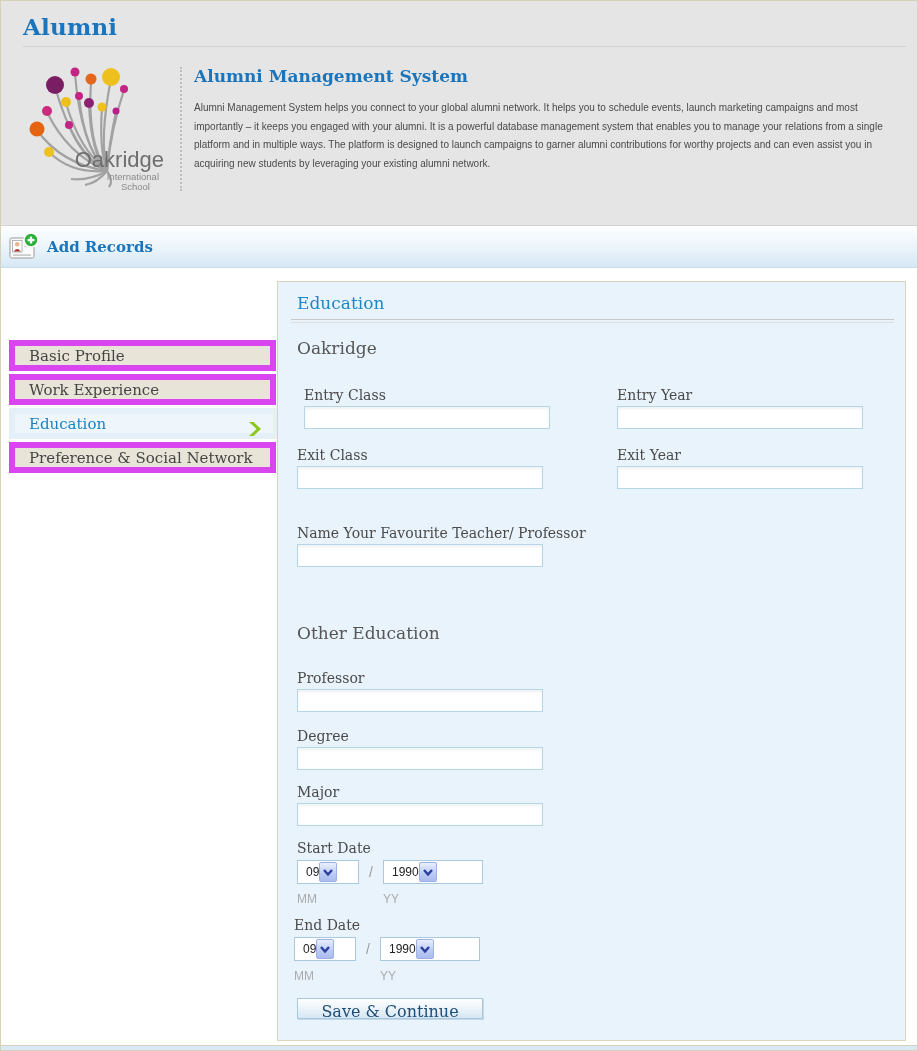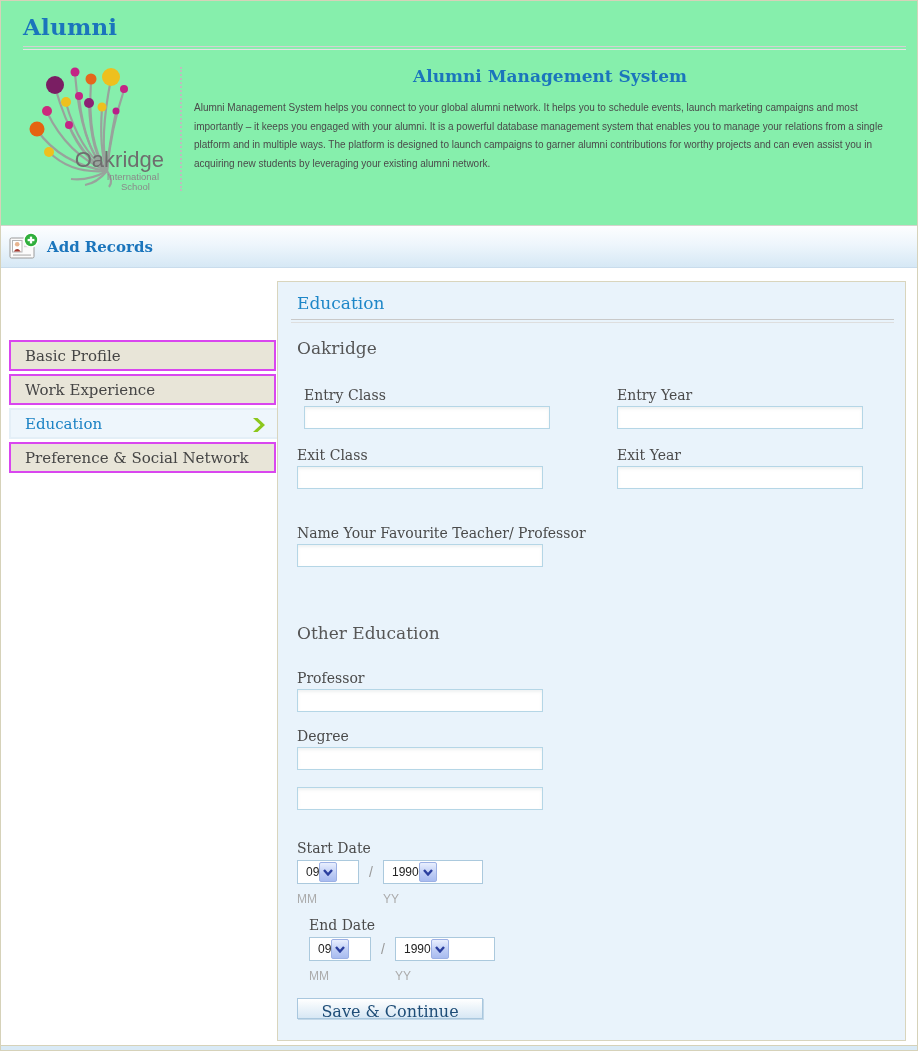--- a/index.html
+++ b/index.html
@@ -5,39 +5,39 @@
   * { margin:0; padding:0; box-sizing:border-box; }
   html,body { background:#fff; }
   body { font-family:"Liberation Sans", sans-serif; }
 
   .page {
     position:relative; width:918px; height:1051px;
     border:1px solid #d6d2b9; background:#fff; overflow:hidden;
   }
 
   
-  .top-section { position:relative; height:224px; background:#86efac; }
+  .top-section { position:relative; height:224px; background:#e5e5e5; }
   .page-title {
     position:absolute; left:22px; top:12px;
     font-family:"DejaVu Serif", serif; font-weight:700;
     font-size:23px; color:#1b75bc; letter-spacing:0.2px;
   }
   .double-rule {
     position:absolute; left:22px; top:45px; width:883px; height:4px;
     border-top:1px solid #d2d2d2; border-bottom:1px solid #e4e4e4;
   }
   .logo-box { position:absolute; left:18px; top:58px; width:152px; height:140px; }
   .intro-sep {
     position:absolute; left:179px; top:66px; height:124px; width:0;
     border-left:2px dotted #bdbdbd;
   }
   .intro-body { position:absolute; left:193px; top:65px; width:712px; }
   .intro-heading {
     font-family:"DejaVu Serif", serif; font-weight:700;
-    font-size:17px; color:#1b75bc;text-align:center;
+    font-size:17px; color:#1b75bc;
   }
   .intro-desc {
     margin-top:13px; width:700px;
     font-size:10px; line-height:18.5px; color:#4a4a4a;
   }
 
   
   .toolbar {
     position:relative; height:43px;
     border-top:1px solid #d4d4cc; border-bottom:1px solid #c9dcec;
@@ -50,21 +50,21 @@
     font-size:15px; color:#1b75bc;
   }
 
   
   .content { position:relative; height:777px; background:#fff; }
 
   
   .sidebar { position:absolute; left:8px; top:72px; width:267px; }
   .tab {
     position:relative; height:31px; margin-bottom:3px;
-    background:#e8e5d8; border:2px solid #d946ef;
+    background:#e8e5d8; border:6px solid #d946ef;
     display:flex; align-items:center; cursor:pointer;
   }
   .tab .tab-label {
     margin-left:14px; font-family:"DejaVu Serif", serif;
     font-size:15px; color:#454545;
   }
   .tab.active { background:#eef6fc; border-color:#e4eff7; width:270px; }
   .tab.active .tab-label { color:#1a82c4; }
   .tab-arrow { position:absolute; right:12px; top:7px; width:14px; height:16px; }
 
@@ -272,20 +272,21 @@
 
       <div class="field" style="left:19px; top:388px">
         <div class="field-label">Professor</div>
         <input class="text-input" type="text" value="" style="">
       </div>
       <div class="field" style="left:19px; top:446px">
         <div class="field-label">Degree</div>
         <input class="text-input" type="text" value="" style="">
       </div>
       <div class="field" style="left:19px; top:502px">
+        <div class="field-label">Major</div>
         <input class="text-input" type="text" value="" style="">
       </div>
 
       <div class="field" style="left:19px; top:558px">
         <div class="field-label">Start Date</div>
         <div class="date-row">
           <div class="xp-select month">
             <span class="xp-select-value">09</span>
             <span class="xp-select-btn">
               <svg width="10" height="7" viewBox="0 0 10 7">
@@ -303,21 +304,21 @@
             </span>
           </div>
         </div>
         <div class="date-hints">
           <span class="hint mm">MM</span>
           <span class="spacer"></span>
           <span class="hint">YY</span>
         </div>
       </div>
 
-      <div class="field" style="left:31px; top:635px">
+      <div class="field" style="left:16px; top:635px">
         <div class="field-label">End Date</div>
         <div class="date-row">
           <div class="xp-select month">
             <span class="xp-select-value">09</span>
             <span class="xp-select-btn">
               <svg width="10" height="7" viewBox="0 0 10 7">
                   <path d="M1 1 L5 5.5 L9 1" fill="none" stroke="#2b3f9e" stroke-width="2.4"></path>
                 </svg>
             </span>
           </div>

